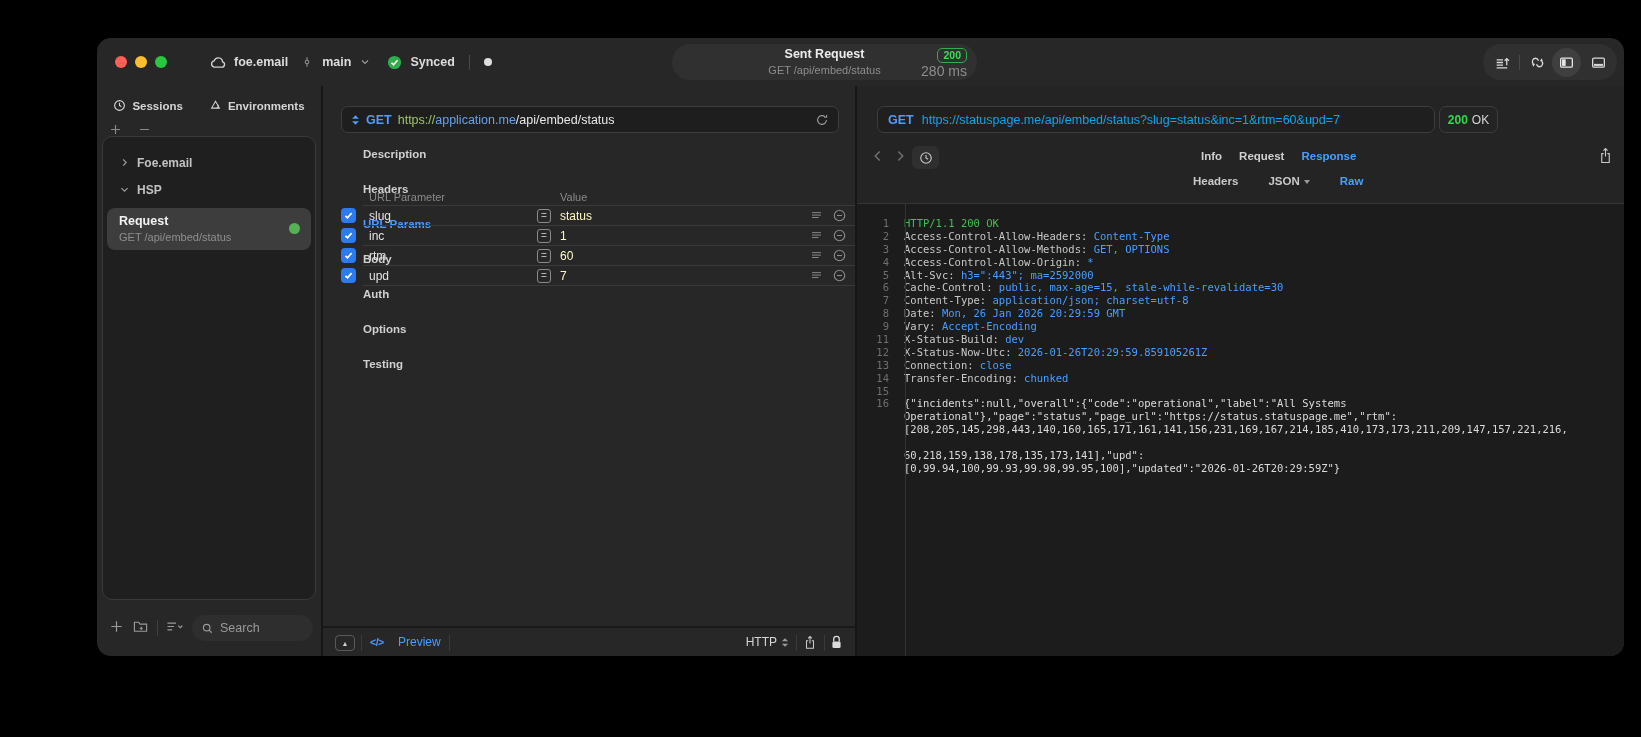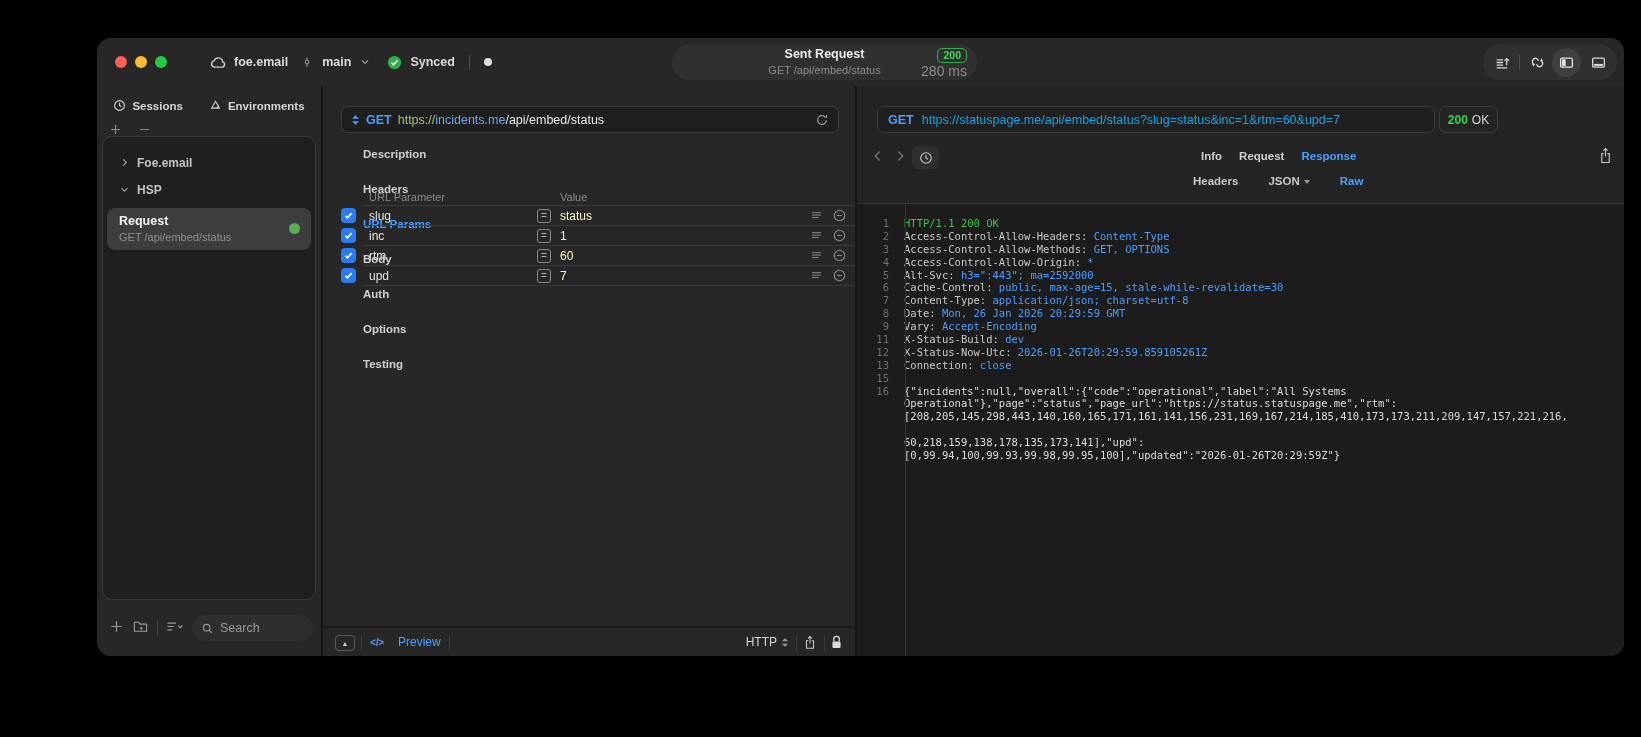--- a/index.html
+++ b/index.html
@@ -295,21 +295,21 @@
       <section class="middle">
         <div class="url-box">
           <span>
             <svg width="9" height="12" viewBox="0 0 10 14">
                 <path d="M1 5.5L5 1.5l4 4z" fill="#4b9eff"></path>
                 <path d="M1 8.5l4 4 4-4z" fill="#4b9eff"></path>
               </svg>
           </span>
           <span class="method">GET</span>
           <span>
-            <span class="u-scheme">https://</span><span class="u-host">incidents.me</span><span class="u-path">/api/embed/status</span>
+            <span class="u-scheme">https://</span><span class="u-host">application.me</span><span class="u-path">/api/embed/status</span>
           </span>
           <span class="reload">
             <svg width="14" height="14" viewBox="0 0 16 16" fill="none" stroke="#9a9a9a" stroke-width="1.3">
                 <path d="M13 8A5 5 0 1 1 11.5 4.4"></path>
                 <path d="M13.2 2.3v2.6h-2.6"></path>
               </svg>
           </span>
         </div>
 
         <div class="mid-tabs">
@@ -513,20 +513,21 @@
             <div class="code-line"><span class="ln">3</span><span class="ct"><span class="c-key">Access-Control-Allow-Methods: </span><span class="c-val">GET, OPTIONS</span></span></div>
             <div class="code-line"><span class="ln">4</span><span class="ct"><span class="c-key">Access-Control-Allow-Origin: </span><span class="c-val">*</span></span></div>
             <div class="code-line"><span class="ln">5</span><span class="ct"><span class="c-key">Alt-Svc: </span><span class="c-val">h3=":443"; ma=2592000</span></span></div>
             <div class="code-line"><span class="ln">6</span><span class="ct"><span class="c-key">Cache-Control: </span><span class="c-val">public, max-age=15, stale-while-revalidate=30</span></span></div>
             <div class="code-line"><span class="ln">7</span><span class="ct"><span class="c-key">Content-Type: </span><span class="c-val">application/json; charset=utf-8</span></span></div>
             <div class="code-line"><span class="ln">8</span><span class="ct"><span class="c-key">Date: </span><span class="c-val">Mon, 26 Jan 2026 20:29:59 GMT</span></span></div>
             <div class="code-line"><span class="ln">9</span><span class="ct"><span class="c-key">Vary: </span><span class="c-val">Accept-Encoding</span></span></div>
             <div class="code-line"><span class="ln">11</span><span class="ct"><span class="c-key">X-Status-Build: </span><span class="c-val">dev</span></span></div>
             <div class="code-line"><span class="ln">12</span><span class="ct"><span class="c-key">X-Status-Now-Utc: </span><span class="c-val">2026-01-26T20:29:59.859105261Z</span></span></div>
             <div class="code-line"><span class="ln">13</span><span class="ct"><span class="c-key">Connection: </span><span class="c-val">close</span></span></div>
+            <div class="code-line"><span class="ln">14</span><span class="ct"><span class="c-key">Transfer-Encoding: </span><span class="c-val">chunked</span></span></div>
             <div class="code-line"><span class="ln">15</span><span class="ct"></span></div>
             <div class="code-line"><span class="ln">16</span><span class="ct"><span class="c-plain">{"incidents":null,"overall":{"code":"operational","label":"All Systems</span></span></div>
             <div class="code-line"><span class="ln"></span><span class="ct"><span class="c-plain">Operational"},"page":"status","page_url":"https://status.statuspage.me","rtm":</span></span></div>
             <div class="code-line"><span class="ln"></span><span class="ct"><span class="c-plain">[208,205,145,298,443,140,160,165,171,161,141,156,231,169,167,214,185,410,173,173,211,209,147,157,221,216,</span></span></div>
             <div class="code-line"><span class="ln"></span></div>
             <div class="code-line"><span class="ln"></span><span class="ct"><span class="c-plain">60,218,159,138,178,135,173,141],"upd":</span></span></div>
             <div class="code-line"><span class="ln"></span><span class="ct"><span class="c-plain">[0,99.94,100,99.93,99.98,99.95,100],"updated":"2026-01-26T20:29:59Z"}</span></span></div>
           </div>
       </section>
     </div>

